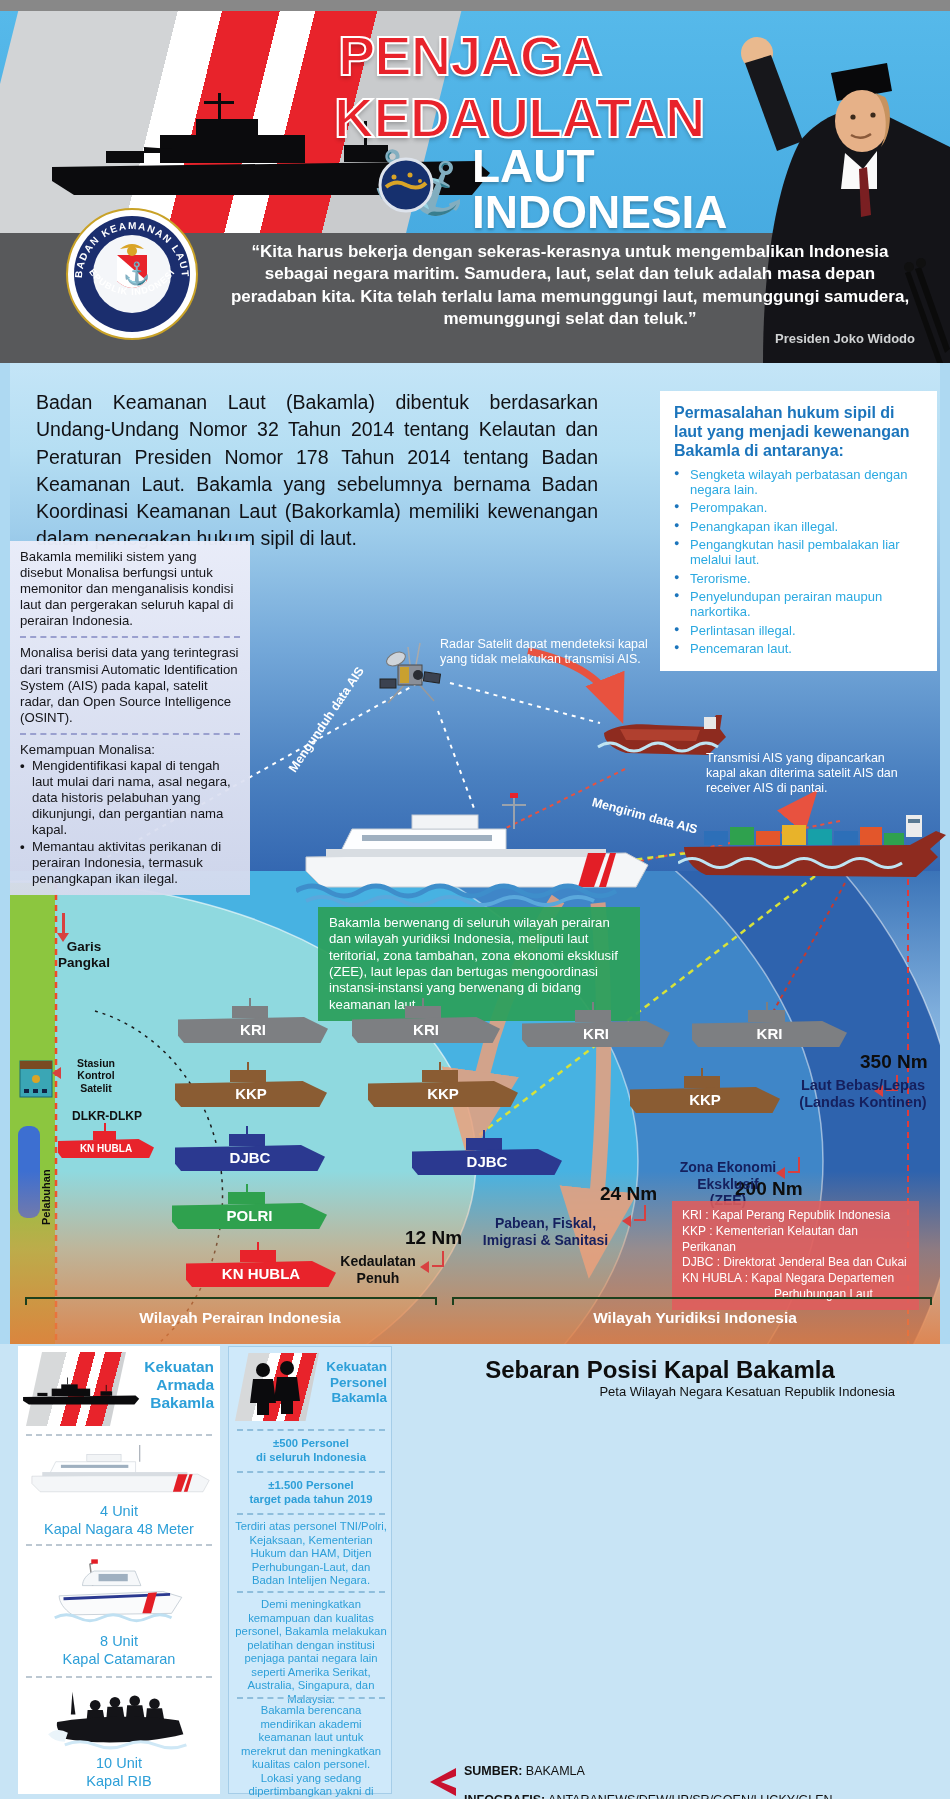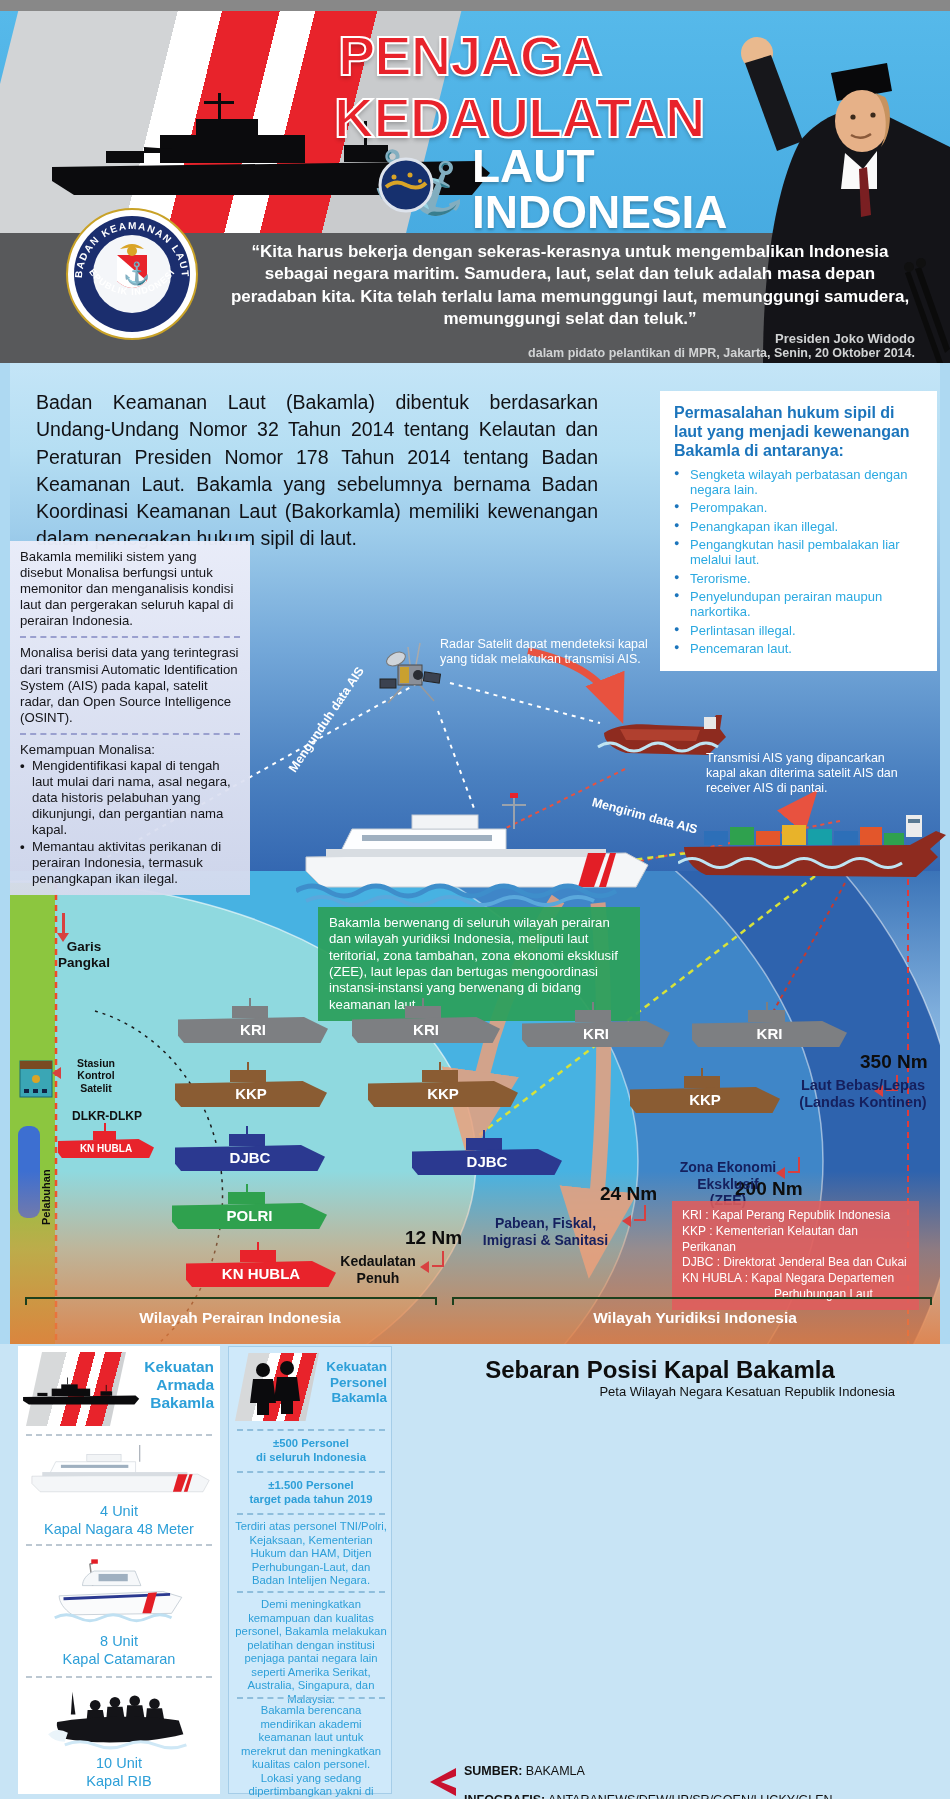--- a/index.html
+++ b/index.html
@@ -109,21 +109,20 @@
       <path d="M140,134 L158,150 L172,132 L172,170 L136,170 Z" fill="#FAFAFA"></path>
       <path d="M154,150 L162,148 L166,196 L156,198 Z" fill="#7A1F22"></path>
       <path d="M205,252 L238,344 L232,344 L200,254 Z" fill="#0B0B0B"></path>
       <path d="M216,248 L245,330 L240,334 L210,250 Z" fill="#0B0B0B"></path>
       <circle cx="204" cy="248" r="5" fill="#101010"></circle>
         <circle cx="216" cy="244" r="5" fill="#101010"></circle>
     </svg>
 
     <div id="quote" class="ab">“Kita harus bekerja dengan sekeras-kerasnya untuk mengembalikan Indonesia sebagai negara maritim. Samudera, laut, selat dan teluk adalah masa depan peradaban kita. Kita telah terlalu lama memunggungi laut, memunggungi samudera, memunggungi selat dan teluk.”</div>
     <div class="ab attrib" style="left:520px;top:320px;width:395px;font-size:13px">Presiden Joko Widodo</div>
-    <div class="ab attrib" style="left:420px;top:335px;width:495px;font-size:12.5px">dalam pidato pelantikan di MPR, Jakarta, Senin, 20 Oktober 2014.</div>
 
     <svg class="ab" style="left:65px;top:196px" width="134" height="134" viewBox="0 0 134 134">
       <circle cx="67" cy="67" r="65" fill="#fff" stroke="#C9A227" stroke-width="2"></circle>
       <circle cx="67" cy="67" r="58" fill="#1B2E6E"></circle>
       <circle cx="67" cy="67" r="39" fill="#F4F6F9"></circle>
       <defs>
         <path id="arcT" d="M17,72 A50,50 0 0 1 117,72"></path>
         <path id="arcB" d="M22,62 A52,52 0 0 0 112,62"></path>
       </defs>
       <text font-size="10" font-weight="bold" fill="#fff" letter-spacing="1.5"><textPath href="#arcT" startOffset="50%" text-anchor="middle">BADAN KEAMANAN LAUT</textPath></text>

